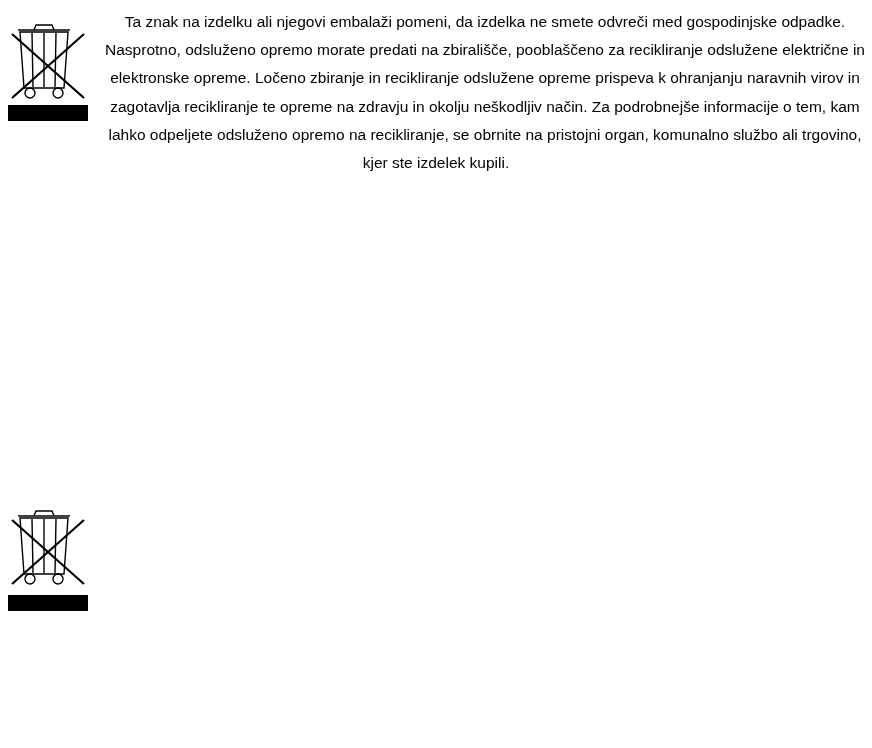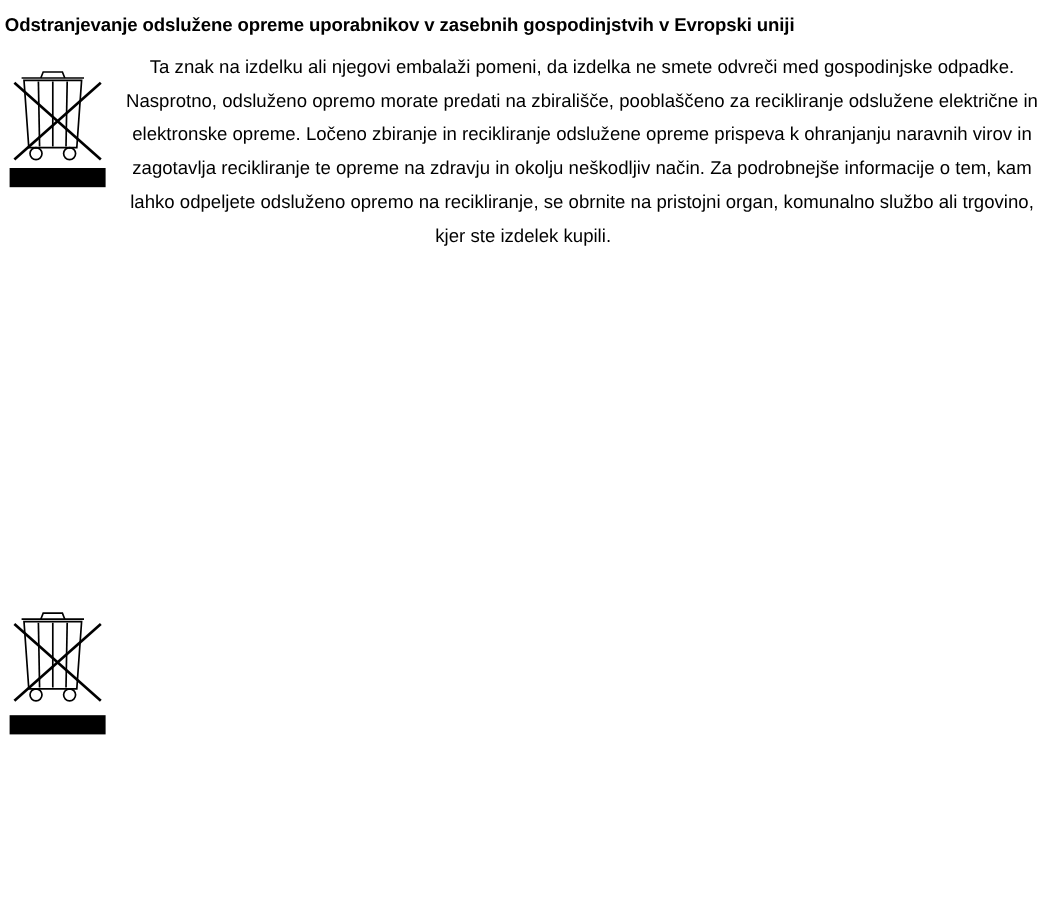--- a/index.html
+++ b/index.html
@@ -59,21 +59,20 @@
     left: 8px;
     top: 500px;
     width: 80px;
   }
 </style>
 </head>
 <body>
 
 <div class="page">
 
-  <h1 class="doc-title">Odstranjevanje odslužene opreme uporabnikov v zasebnih gospodinjstvih v Evropski uniji</h1>
 
   <div class="body-block">
 
     <div class="wee-icon">
       <svg width="80" height="88" viewBox="0 0 80 88" xmlns="http://www.w3.org/2000/svg">
         <g fill="none" stroke="#000000" stroke-width="1.4">
 
           <path d="M10 16 L62 16"></path>
           <path d="M26 16 L28 11 L44 11 L46 16"></path>
 

